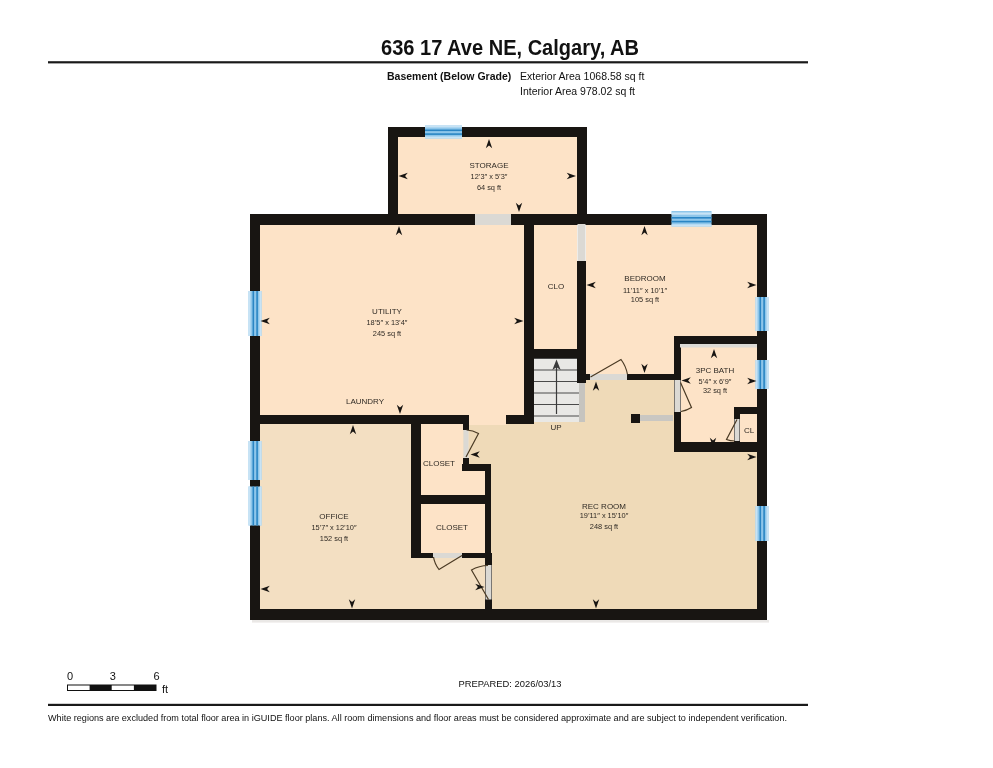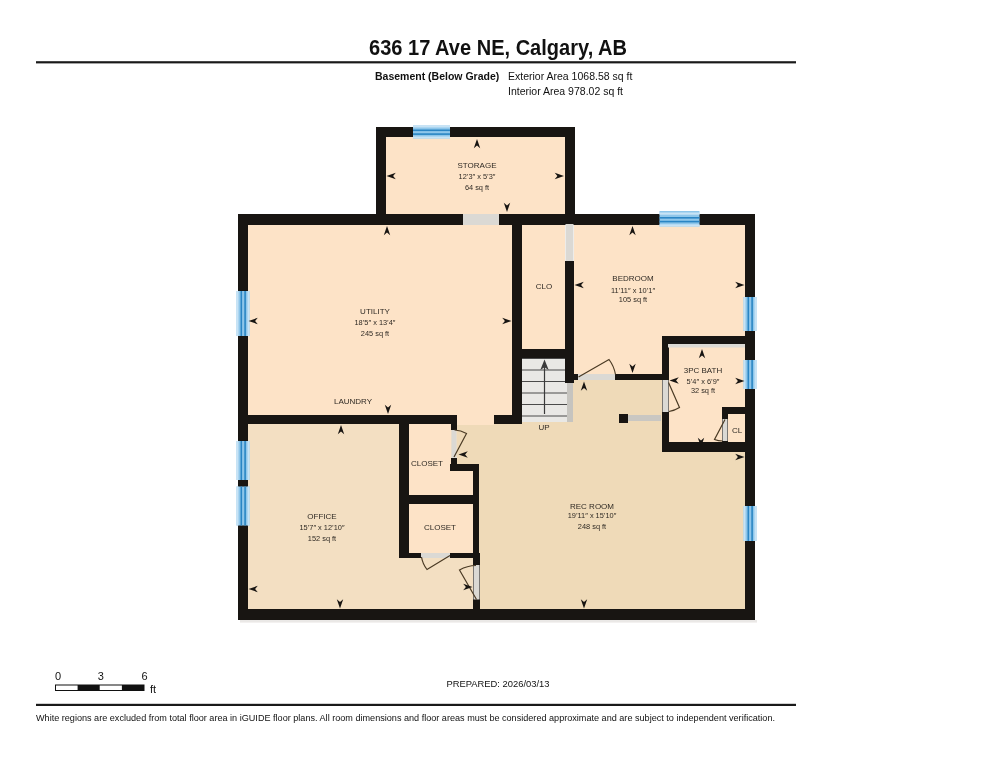--- a/index.html
+++ b/index.html
@@ -1,17 +1,17 @@
 <!DOCTYPE html>
 <html><head>
 <meta charset="utf-8">
 <style>
 html,body{margin:0;padding:0;background:#fff;}
 .page{position:relative;width:796px;height:768px;background:#a21caf;overflow:hidden;
-font-family:"Liberation Sans", sans-serif;}
+font-family:"Liberation Sans", sans-serif;margin-left:12px;}
 svg text{font-family:"Liberation Sans", sans-serif;}
 </style>
 </head>
 <body>
 <div class="page">
 <svg width="993" height="768" viewBox="0 0 993 768">
 <defs>
 <path id="dart" d="M0,0 L3.2,9.3 L0,6.6 L-3.2,9.3 Z"></path>
 </defs>
 

